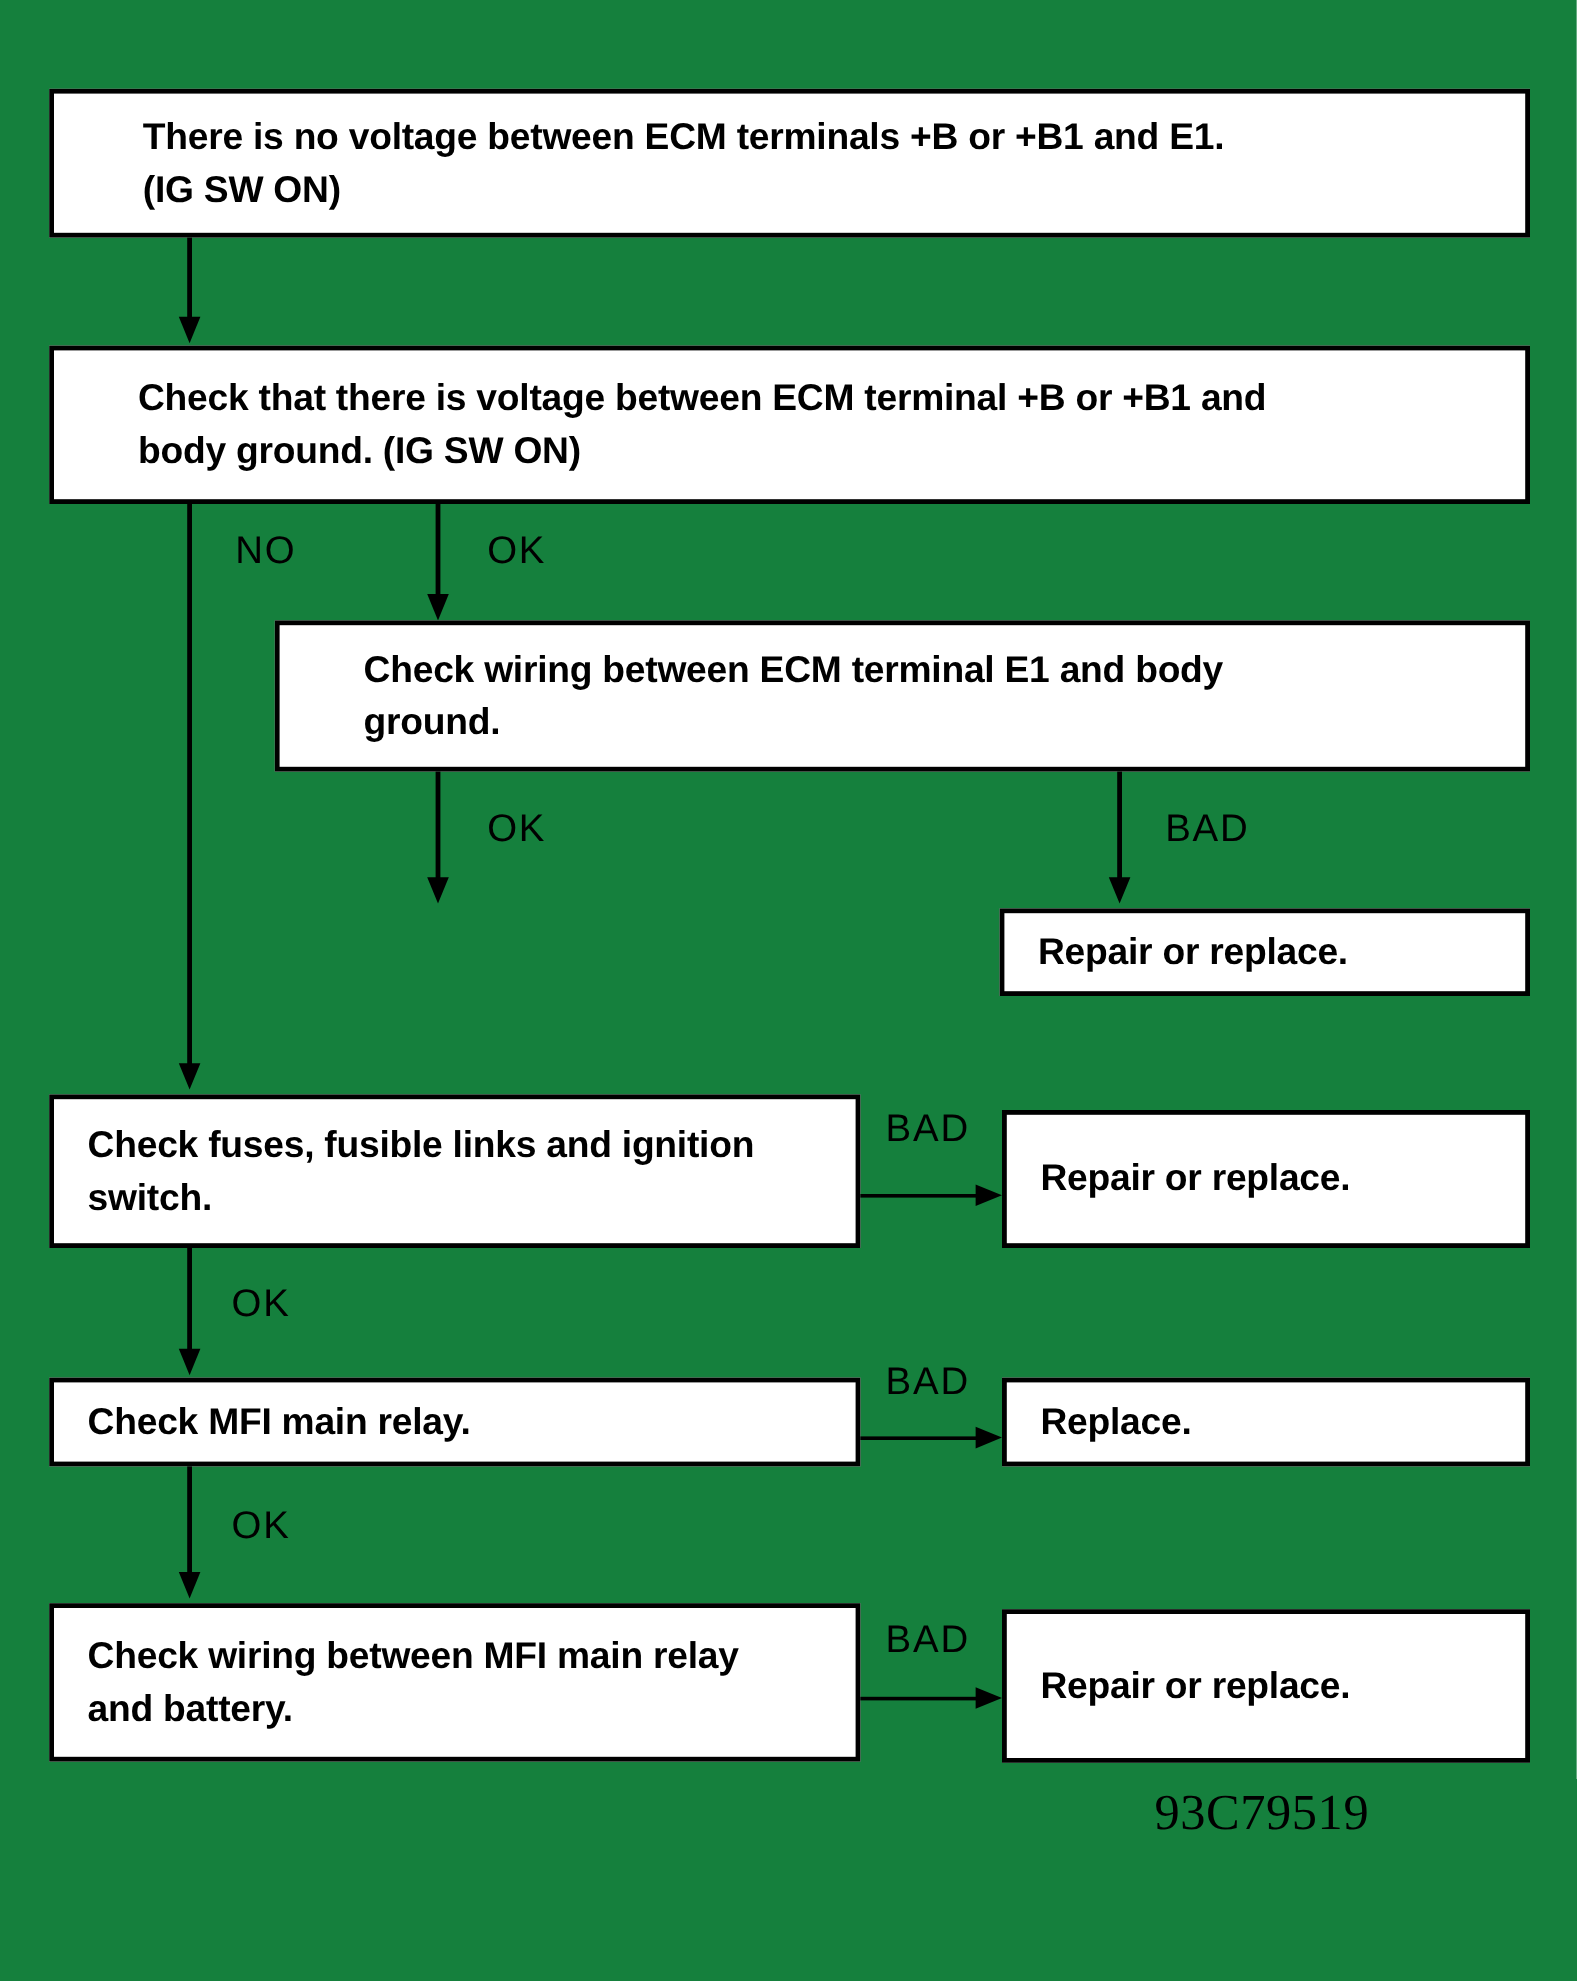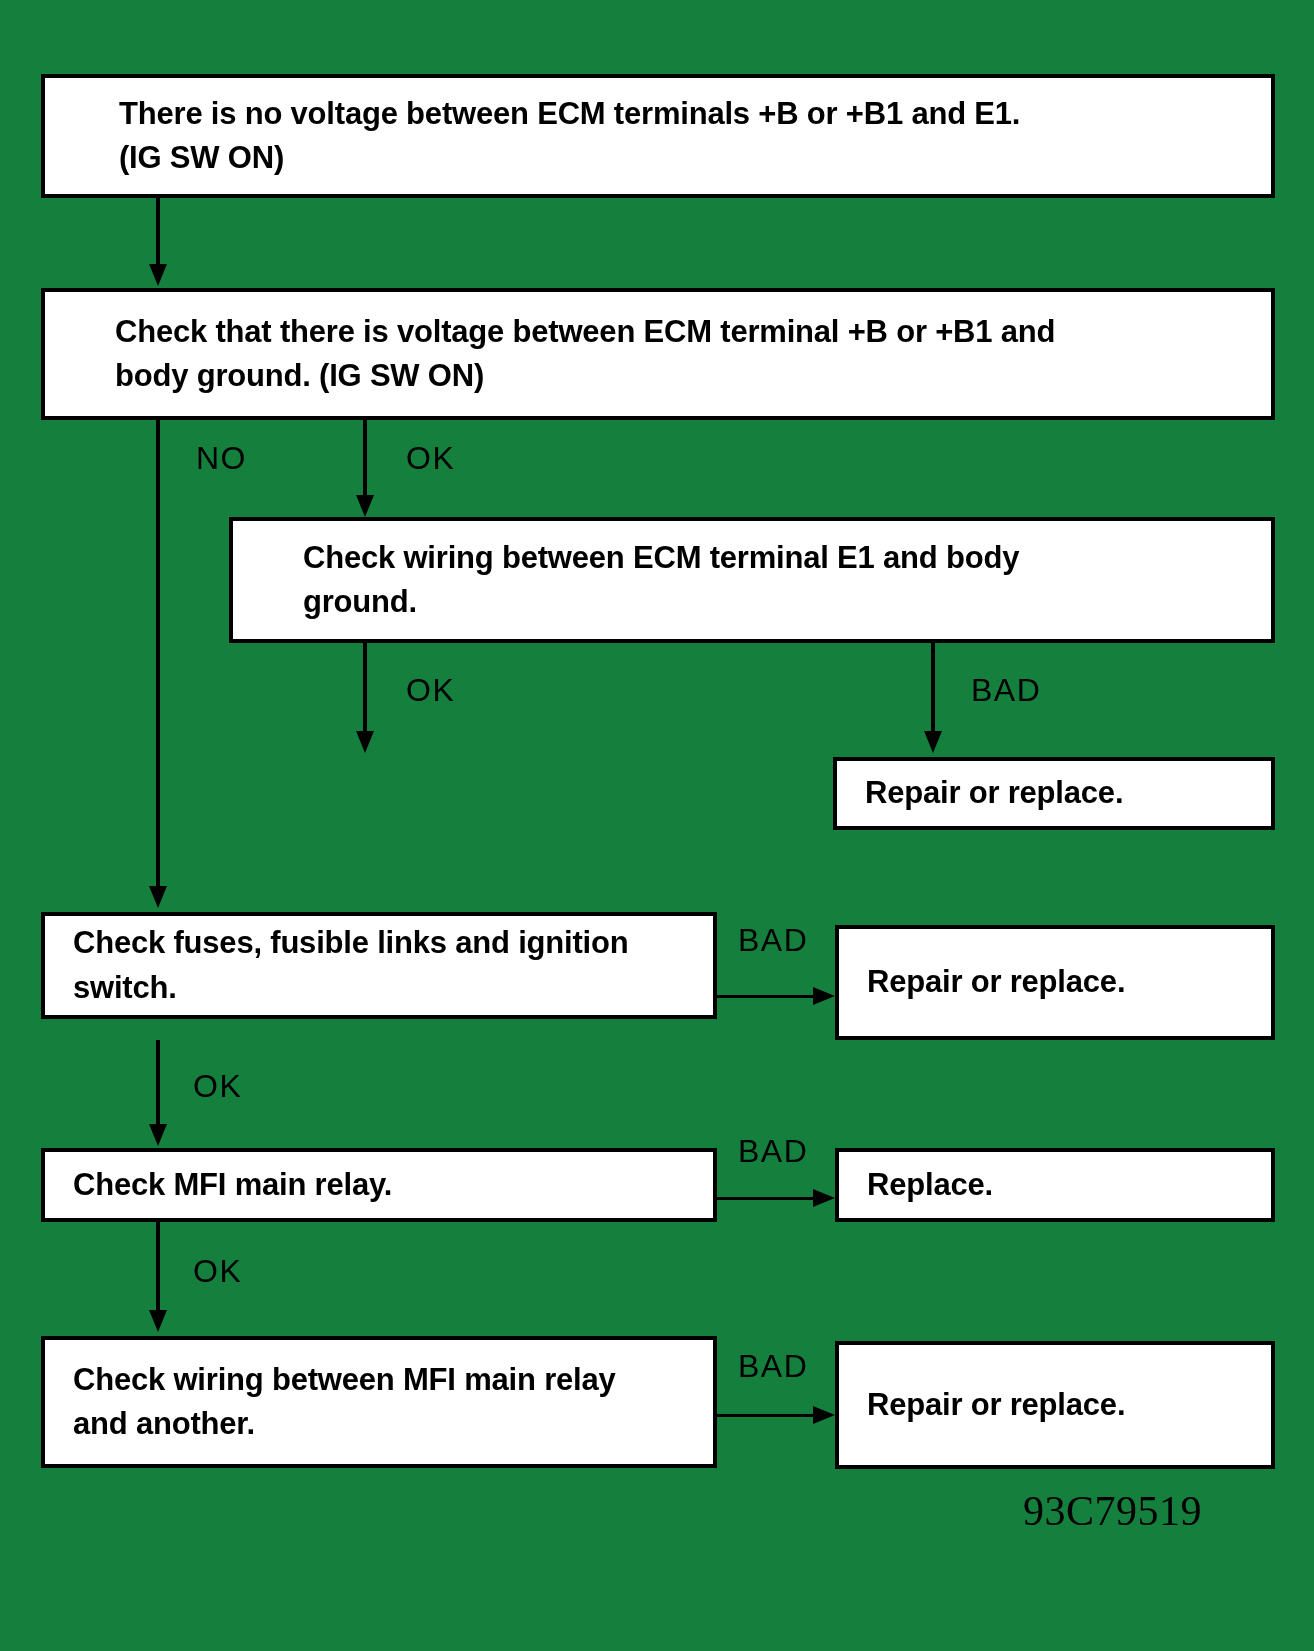--- a/index.html
+++ b/index.html
@@ -117,21 +117,21 @@
 
   <div class="vline" style="left:931px; top:643px; height:90px;"></div>
   <div class="arrow-down" style="left:924px; top:731px;"></div>
   <div class="edge-label" style="left:971px; top:672px;">BAD</div>
 
 
   <div class="box pad-xs" style="left:833px; top:757px; width:442px; height:73px;">
     <div class="line">Repair or replace.</div>
   </div>
 
-  <div class="box pad-xs" style="left:41px; top:912px; width:676px; height:107px;">
+  <div class="box pad-xs" style="left:41px; top:912px; width:676px; height:128px;">
     <div class="line">Check fuses, fusible links and ignition</div>
     <div class="line">switch.</div>
   </div>
 
   <div class="hline" style="left:717px; top:995px; width:100px;"></div>
   <div class="arrow-right" style="left:813px; top:987px;"></div>
   <div class="edge-label" style="left:738px; top:922px;">BAD</div>
 
   <div class="box pad-xs" style="left:835px; top:925px; width:440px; height:115px;">
     <div class="line">Repair or replace.</div>
@@ -152,26 +152,26 @@
   <div class="box pad-xs" style="left:835px; top:1148px; width:440px; height:74px;">
     <div class="line">Replace.</div>
   </div>
 
   <div class="vline" style="left:156px; top:1222px; height:90px;"></div>
   <div class="arrow-down" style="left:149px; top:1310px;"></div>
   <div class="edge-label" style="left:193px; top:1253px;">OK</div>
 
   <div class="box pad-xs" style="left:41px; top:1336px; width:676px; height:132px;">
     <div class="line">Check wiring between MFI main relay</div>
-    <div class="line">and another.</div>
+    <div class="line">and battery.</div>
   </div>
 
   <div class="hline" style="left:717px; top:1414px; width:100px;"></div>
   <div class="arrow-right" style="left:813px; top:1406px;"></div>
   <div class="edge-label" style="left:738px; top:1348px;">BAD</div>
 
   <div class="box pad-xs" style="left:835px; top:1341px; width:440px; height:128px;">
     <div class="line">Repair or replace.</div>
   </div>
 
-  <div class="fig-code" style="left:1023px; top:1487px;">93C79519</div>
+  <div class="fig-code" style="left:962px; top:1487px;">93C79519</div>
 
 </div>
 
 </body></html>

